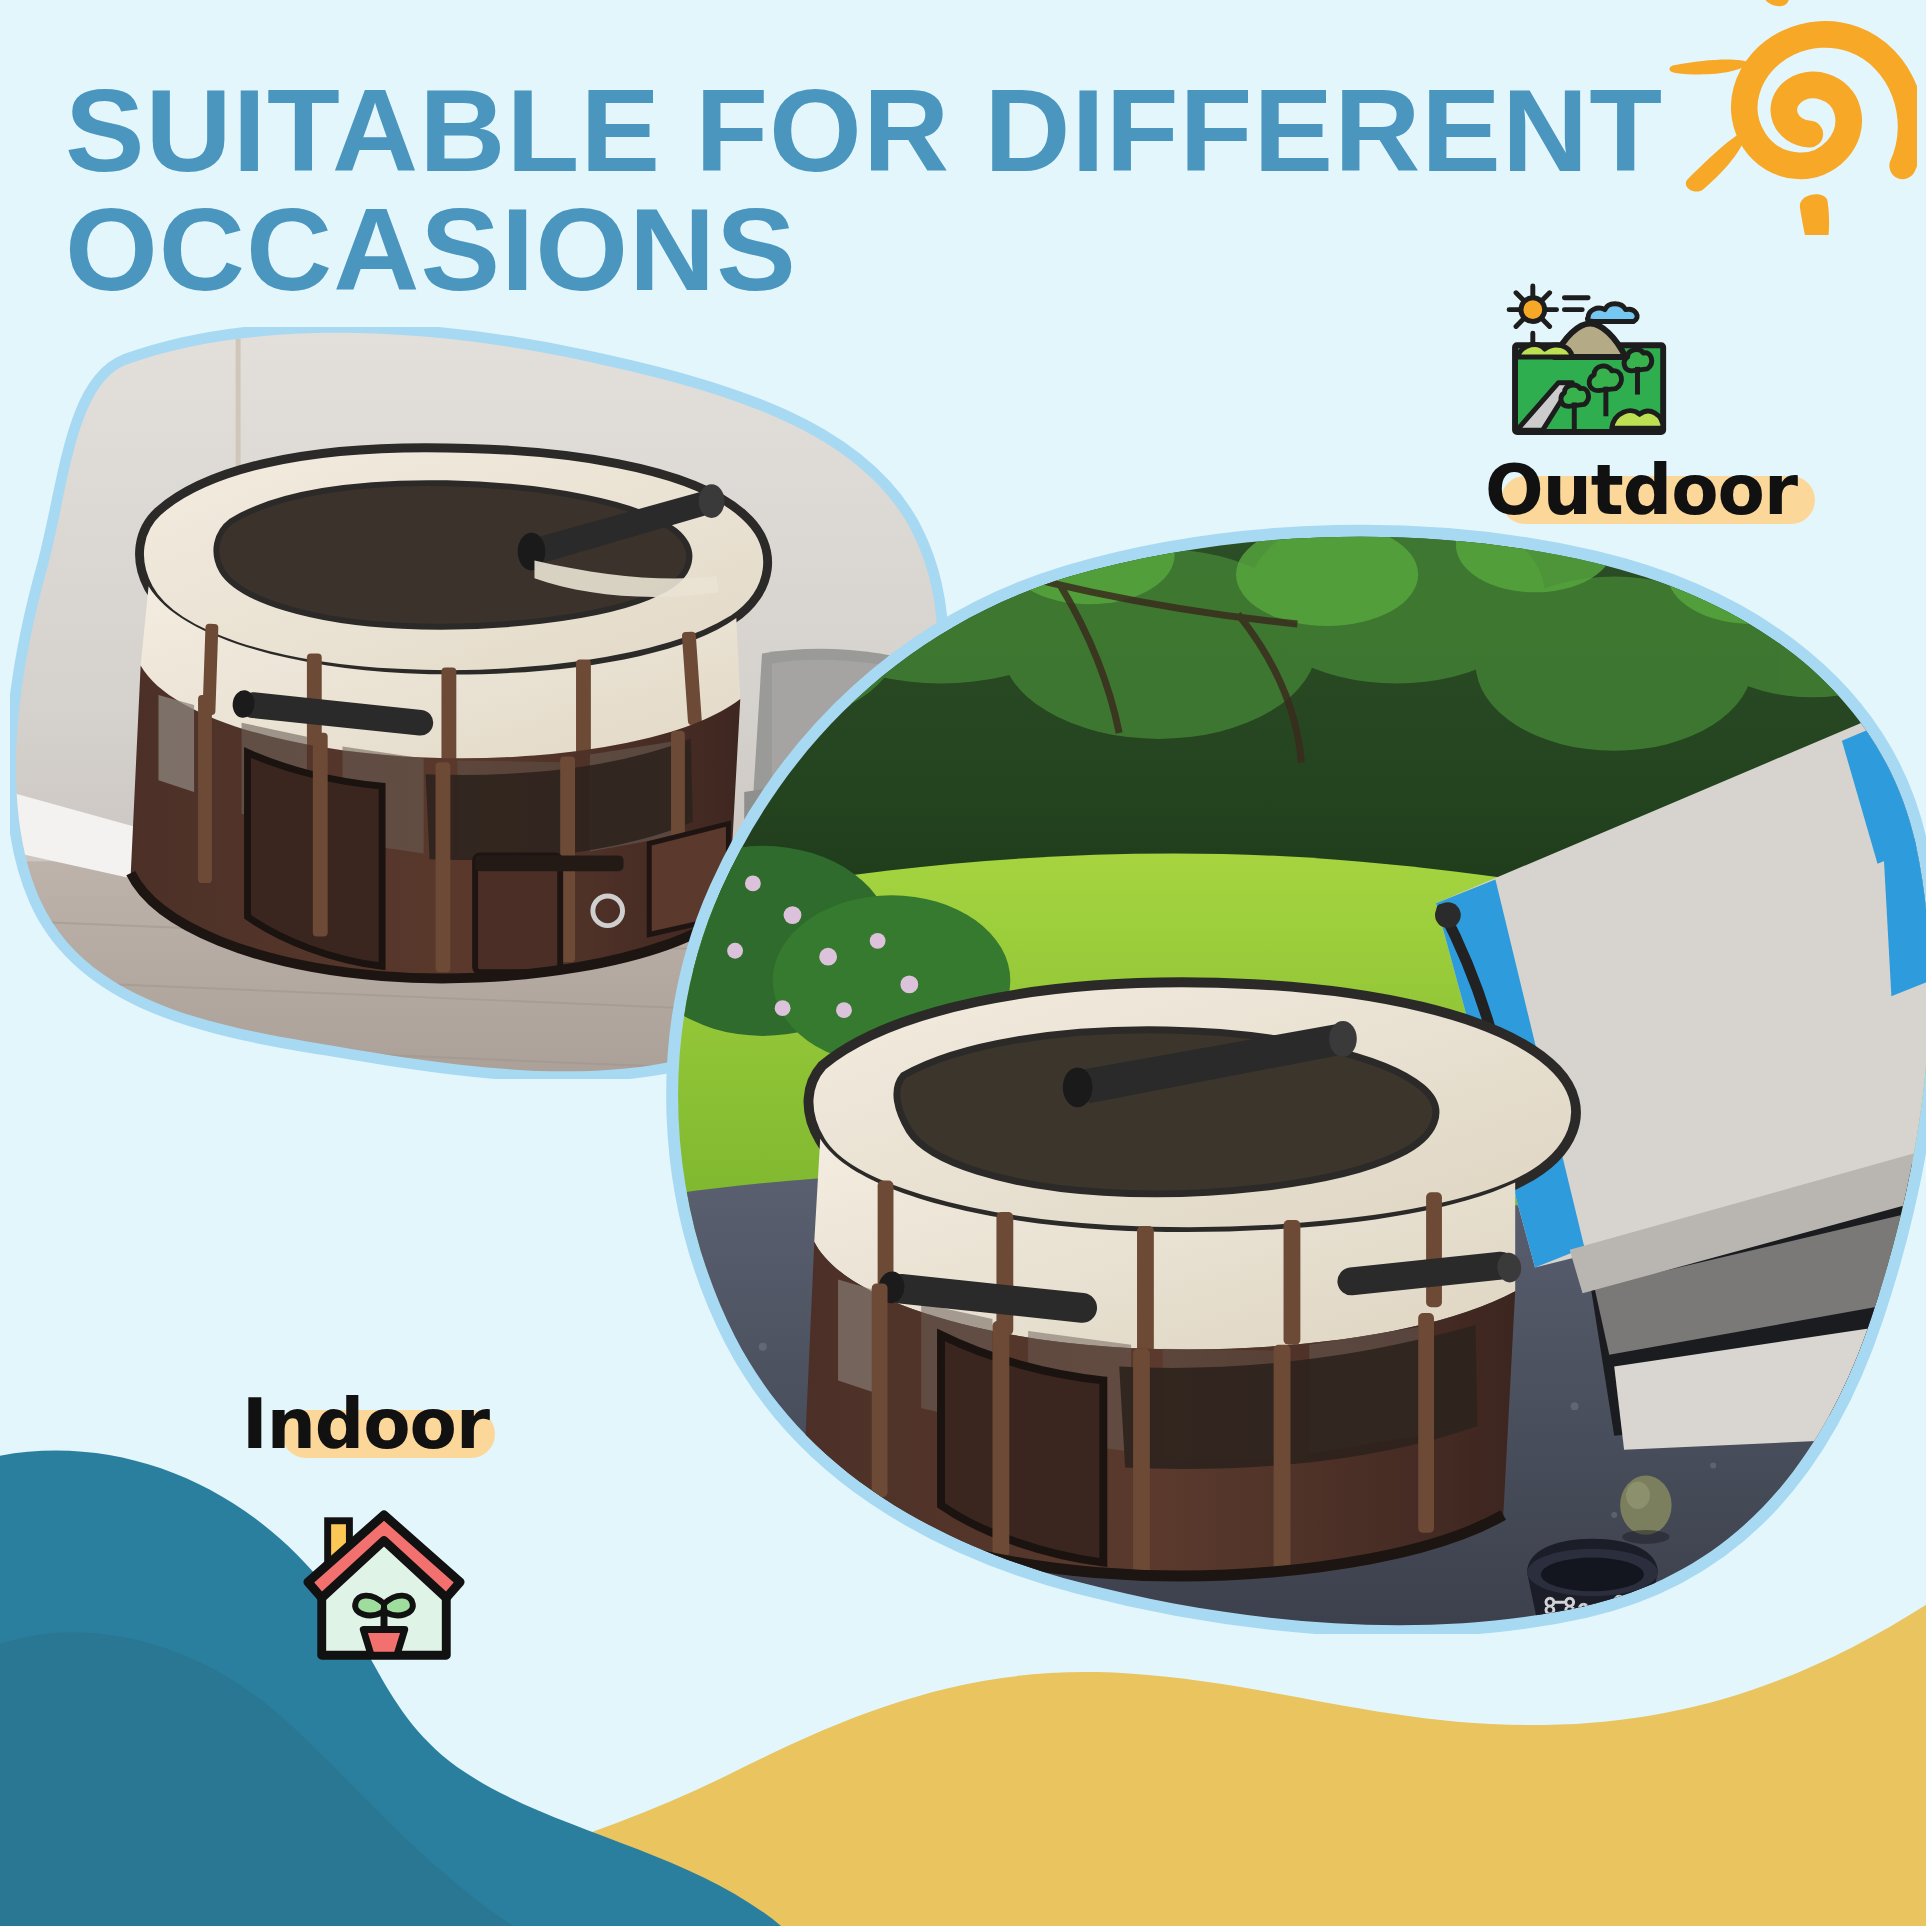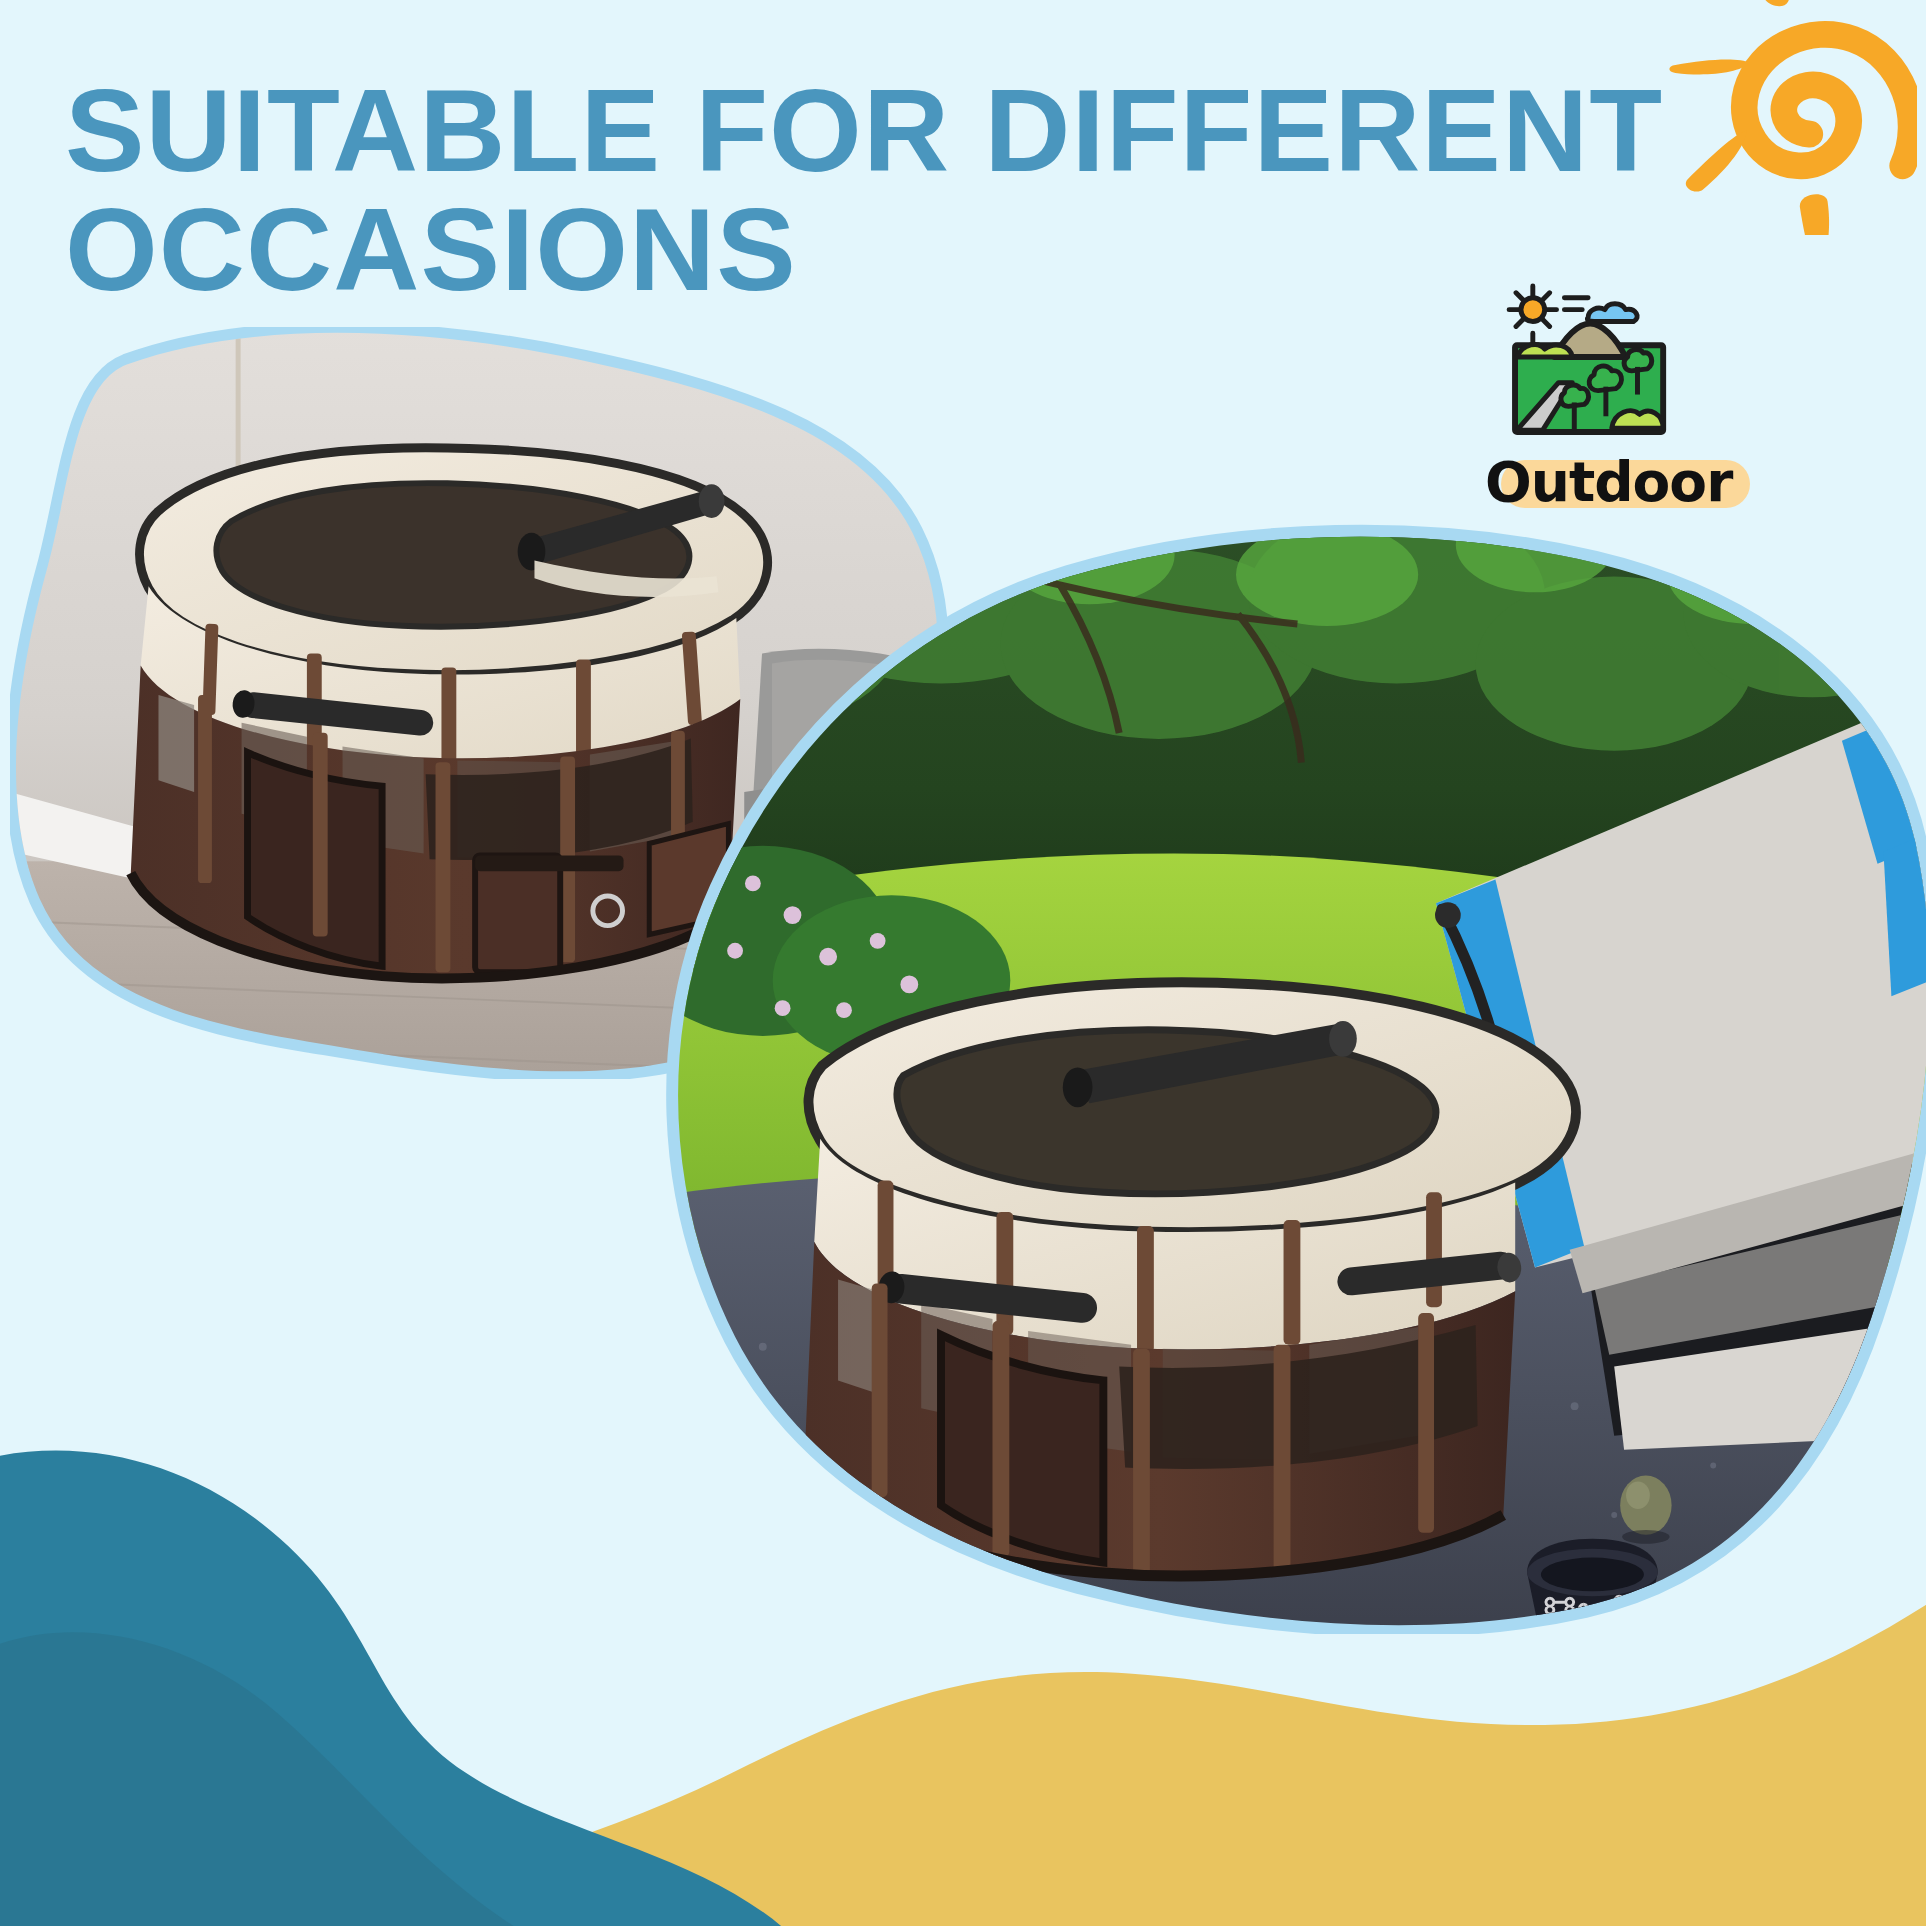--- a/index.html
+++ b/index.html
@@ -42,21 +42,21 @@
   
   .occ{position:absolute;z-index:7;}
   .occ-label-wrap{position:relative;display:inline-block;}
   .occ-hl{
     position:absolute;left:16px;right:-18px;bottom:6px;height:48px;
     background:#fbd89a;border-radius:26px;z-index:0;
   }
   .occ-text{
     position:relative;z-index:1;
     font-family:"DejaVu Sans","Liberation Sans",sans-serif;
-    font-weight:bold;font-size:55px;color:#111111;
+    font-weight:bold;font-size:69px;color:#111111;
     letter-spacing:-1px;white-space:nowrap;
   }
 
   .occ-outdoor{left:1485px;top:450px;}
   .occ-outdoor .occ-icon{position:absolute;left:18px;top:-170px;width:188px;height:158px;}
 
   .occ-indoor{left:242px;top:1384px;}
   .occ-indoor .occ-hl{left:40px;right:-6px;}
   .occ-indoor .occ-icon{position:absolute;left:50px;top:117px;width:184px;height:170px;}
 </style>
@@ -532,15 +532,35 @@
                  C 86 108 90 120 82 126 Z" fill="#37b24d"></path>
         <path d="M 72 124 v 28" fill="none"></path>
       </g>
     </svg>
     <div class="occ-label-wrap">
       <span class="occ-hl"></span>
       <span class="occ-text">Outdoor</span>
     </div>
   </div>
 
+  <div class="occ occ-indoor">
+    <div class="occ-label-wrap">
+      <span class="occ-hl"></span>
+      <span class="occ-text">Indoor</span>
+    </div>
+    <svg class="occ-icon" viewBox="0 0 186 172">
+
+      <rect x="36" y="20" width="22" height="44" fill="#fbc855" stroke="#111" stroke-width="7"></rect>
+
+      <path d="M 30 74 L 30 156 L 156 156 L 156 74 L 93 18 Z" fill="#dff3e7" stroke="#111" stroke-width="9" stroke-linejoin="round"></path>
+
+      <path d="M 16 82 L 93 14 L 170 82 L 156 98 L 93 40 L 30 98 Z" fill="#f2706e" stroke="#111" stroke-width="9" stroke-linejoin="round"></path>
+
+      <path d="M 93 104 C 80 92 66 94 64 104 C 62 114 78 120 93 112 Z" fill="#9edd9d" stroke="#111" stroke-width="6" stroke-linejoin="round"></path>
+      <path d="M 93 104 C 106 92 120 94 122 104 C 124 114 108 120 93 112 Z" fill="#9edd9d" stroke="#111" stroke-width="6" stroke-linejoin="round"></path>
+      <path d="M 93 110 v 20" stroke="#111" stroke-width="7" fill="none" stroke-linecap="round"></path>
+
+      <path d="M 72 130 L 114 130 L 106 156 L 80 156 Z" fill="#f2706e" stroke="#111" stroke-width="7" stroke-linejoin="round"></path>
+    </svg>
+  </div>
 
 </div>
 
 
 </body></html>

